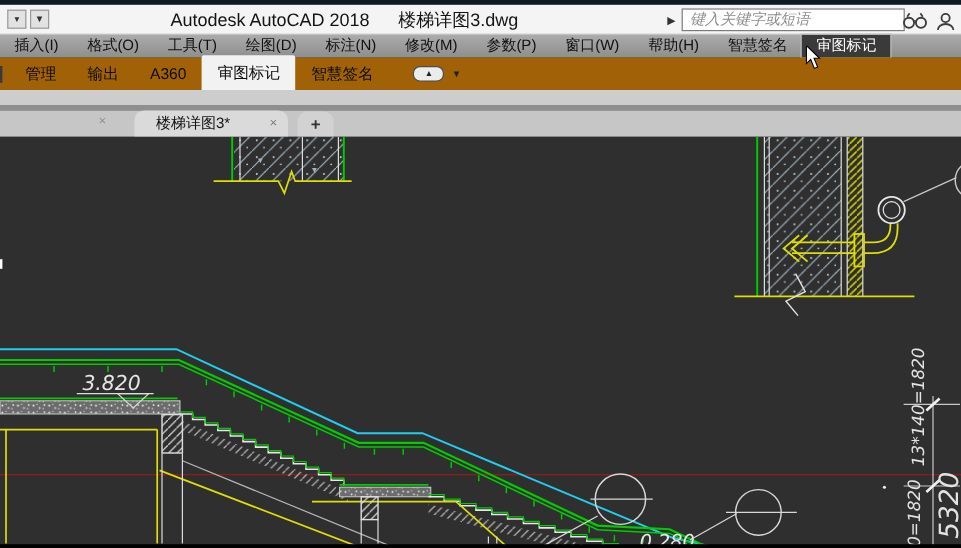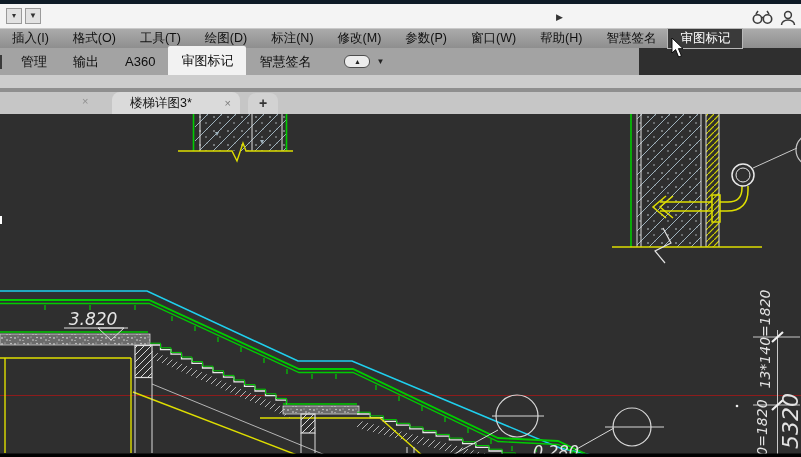--- a/index.html
+++ b/index.html
@@ -16,21 +16,21 @@
   .searchbox{position:absolute;left:568px;top:3px;width:178px;height:17px;background:#fff;border:1px solid #7b7b7b;
     font-family:"Liberation Serif","DejaVu Serif",serif;font-style:italic;font-size:12.5px;color:#8d8d8d;
     line-height:17px;padding-left:6px;box-sizing:content-box;overflow:hidden;white-space:nowrap;}
   .tb-icon{position:absolute;top:5px;}
   
   .menubar{position:absolute;left:0;top:29px;width:801px;height:19px;background:linear-gradient(#ababab,#8e8e8e);
     display:flex;align-items:center;font-size:12.5px;color:#101010;}
   .menuitem{padding:1px 12px;white-space:nowrap;}
   .menuitem.hl{background:#3a3a3a;color:#fff;outline:1px solid #b9b9b9;}
   
-  .ribbonrow{position:absolute;left:0;top:48px;width:639px;height:27px;background:#a3a3a3;
+  .ribbonrow{position:absolute;left:0;top:48px;width:801px;height:27px;background:#a16207;
     display:flex;align-items:center;font-size:13px;color:#0d0d0d;}
   .rtab{padding:5px 13px;white-space:nowrap;}
   .rtab.sel{background:#f2f2f2;border-radius:2px 2px 0 0;padding:6px 13px 7px 13px;}
   .collapsebtn{margin-left:20px;width:26px;height:13px;background:#ececec;border:1px solid #4d4d4d;border-radius:6px;
     font-size:7px;line-height:12px;text-align:center;color:#222;padding:0;}
   .collapsecaret{margin-left:6px;font-size:8px;color:#222;}
   .ribbonsliver{position:absolute;left:0;top:55px;width:2px;height:14px;background:#3a3a3a;}
   
   .strip1{position:absolute;left:0;top:75px;width:801px;height:13px;background:#cdcdcd;}
   .strip2{position:absolute;left:0;top:88px;width:801px;height:4px;background:#8f8f8f;}
@@ -49,21 +49,23 @@
 </head>
 <body>
 
 <div class="app">
 
   <div class="topstrip"></div>
 
   <div class="titlebar">
     <button class="qatbtn" style="left:6px;">▾</button>
     <button class="qatbtn" style="left:25px;">▼</button>
+    <div class="apptitle"><span>Autodesk AutoCAD 2018</span><span class="doctitle">楼梯详图3.dwg</span></div>
     <span class="searcharrow">▶</span>
+    <div class="searchbox">键入关键字或短语</div>
     <svg class="tb-icon" style="left:751px;" width="24" height="17">
       <circle cx="6.5" cy="10" r="4.2" fill="none" stroke="#3c3c3c" stroke-width="1.6"></circle>
       <circle cx="16.5" cy="10" r="4.2" fill="none" stroke="#3c3c3c" stroke-width="1.6"></circle>
       <path d="M10.5 8.5 h2 M5 5 l2 -3 M18 5 l-2 -3" stroke="#3c3c3c" stroke-width="1.4" fill="none"></path>
     </svg>
     <svg class="tb-icon" style="left:779px;" width="18" height="18">
       <circle cx="9" cy="6" r="3.4" fill="none" stroke="#3c3c3c" stroke-width="1.5"></circle>
       <path d="M2.5 16 a6.5 5 0 0 1 13 0" fill="none" stroke="#3c3c3c" stroke-width="1.5"></path>
     </svg>
   </div>

